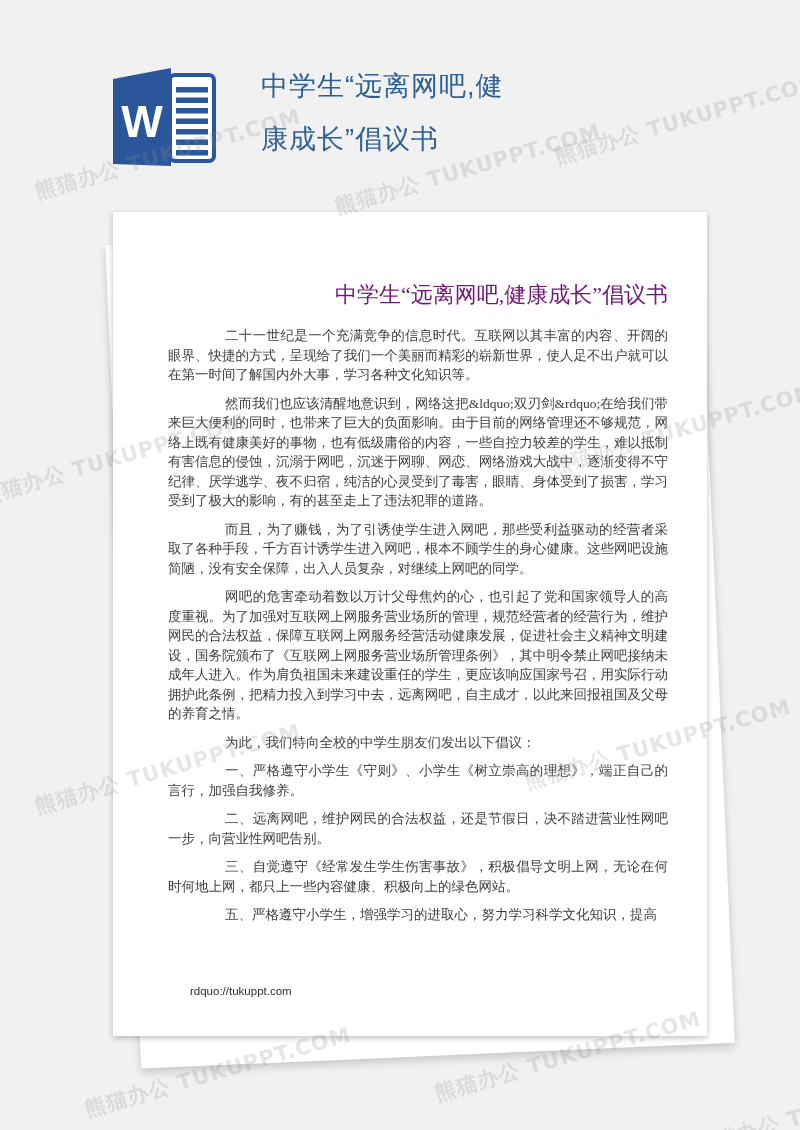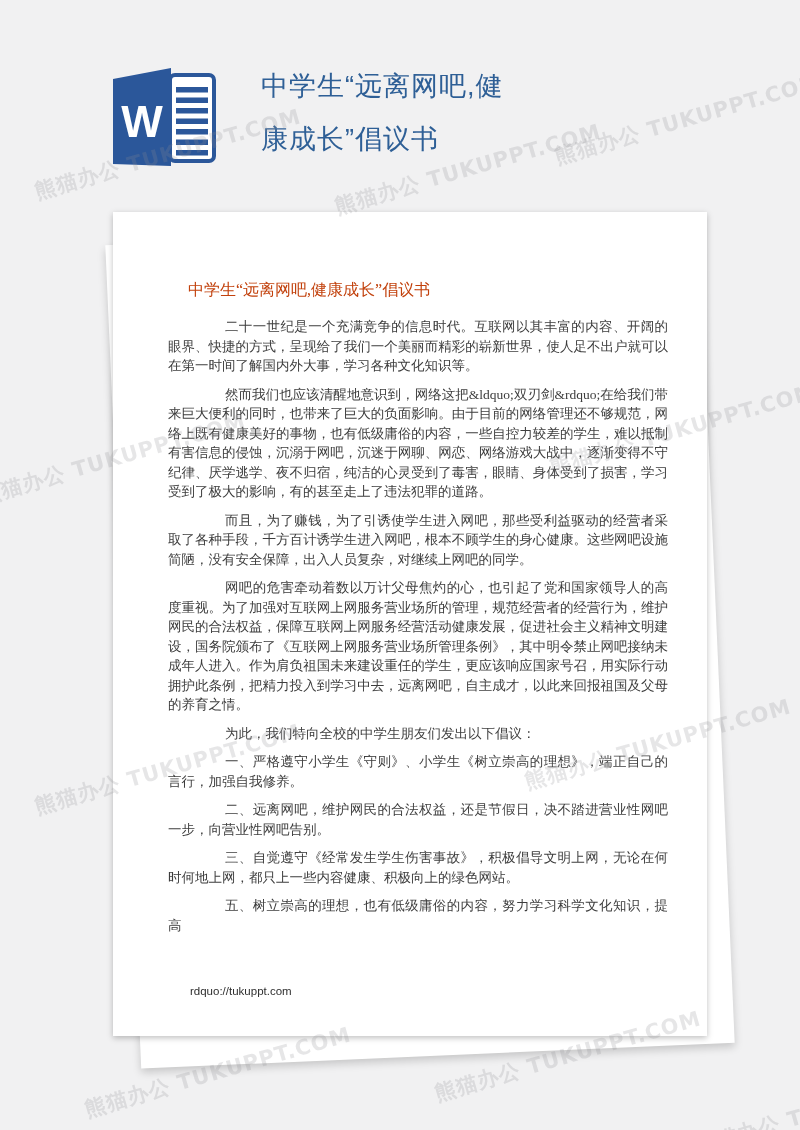--- a/index.html
+++ b/index.html
@@ -38,23 +38,24 @@
     width: 594px; height: 824px;
     box-sizing: border-box;
     padding: 0 39px;
     background: #ffffff;
     box-shadow: 0 2px 6px rgba(0,0,0,0.25);
     overflow: hidden;
   }
   .doc-title {
     margin: 68px 0 0 36px;
     font-family: "Liberation Serif", serif;
-    font-size: 16px;
+    font-size: 22px;
     font-weight: 400;
-    color: #c2410c;
+    color: #701a75;
+    text-align: right;
   }
   .doc-body { margin-top: 16px; }
   .doc-body p {
     font-family: "Liberation Serif", serif;
     font-size: 13.5px;
     line-height: 19.5px;
     color: #3d3d3d;
     text-align: justify;
     text-indent: 57px;
     margin: 9px 0 0 16px;
@@ -109,21 +110,21 @@
   <h1 class="doc-title">中学生“远离网吧,健康成长”倡议书</h1>
   <div class="doc-body">
     <p>二十一世纪是一个充满竞争的信息时代。互联网以其丰富的内容、开阔的眼界、快捷的方式，呈现给了我们一个美丽而精彩的崭新世界，使人足不出户就可以在第一时间了解国内外大事，学习各种文化知识等。</p>
     <p>然而我们也应该清醒地意识到，网络这把&amp;ldquo;双刃剑&amp;rdquo;在给我们带来巨大便利的同时，也带来了巨大的负面影响。由于目前的网络管理还不够规范，网络上既有健康美好的事物，也有低级庸俗的内容，一些自控力较差的学生，难以抵制有害信息的侵蚀，沉溺于网吧，沉迷于网聊、网恋、网络游戏大战中，逐渐变得不守纪律、厌学逃学、夜不归宿，纯洁的心灵受到了毒害，眼睛、身体受到了损害，学习受到了极大的影响，有的甚至走上了违法犯罪的道路。</p>
     <p>而且，为了赚钱，为了引诱使学生进入网吧，那些受利益驱动的经营者采取了各种手段，千方百计诱学生进入网吧，根本不顾学生的身心健康。这些网吧设施简陋，没有安全保障，出入人员复杂，对继续上网吧的同学。</p>
     <p>网吧的危害牵动着数以万计父母焦灼的心，也引起了党和国家领导人的高度重视。为了加强对互联网上网服务营业场所的管理，规范经营者的经营行为，维护网民的合法权益，保障互联网上网服务经营活动健康发展，促进社会主义精神文明建设，国务院颁布了《互联网上网服务营业场所管理条例》，其中明令禁止网吧接纳未成年人进入。作为肩负祖国未来建设重任的学生，更应该响应国家号召，用实际行动拥护此条例，把精力投入到学习中去，远离网吧，自主成才，以此来回报祖国及父母的养育之情。</p>
     <p>为此，我们特向全校的中学生朋友们发出以下倡议：</p>
     <p>一、严格遵守小学生《守则》、小学生《树立崇高的理想》，端正自己的言行，加强自我修养。</p>
     <p>二、远离网吧，维护网民的合法权益，还是节假日，决不踏进营业性网吧一步，向营业性网吧告别。</p>
     <p>三、自觉遵守《经常发生学生伤害事故》，积极倡导文明上网，无论在何时何地上网，都只上一些内容健康、积极向上的绿色网站。</p>
-    <p>五、树立崇高的理想，也有低级庸俗的内容，努力学习科学文化知识，提高</p>
+    <p>五、严格遵守小学生，增强学习的进取心，努力学习科学文化知识，提高</p>
   </div>
   <a class="doc-footer" href="#">rdquo://tukuppt.com</a>
 </div>
 
 <span class="wm" style="left:30px;  top:140px;">熊猫办公 TUKUPPT.COM</span>
 <span class="wm" style="left:330px; top:155px;">熊猫办公 TUKUPPT.COM</span>
 <span class="wm" style="left:550px; top:105px;">熊猫办公 TUKUPPT.COM</span>
 <span class="wm" style="left:-25px; top:445px;">熊猫办公 TUKUPPT.COM</span>
 <span class="wm" style="left:545px; top:415px;">熊猫办公 TUKUPPT.COM</span>
 <span class="wm" style="left:30px;  top:755px;">熊猫办公 TUKUPPT.COM</span>

